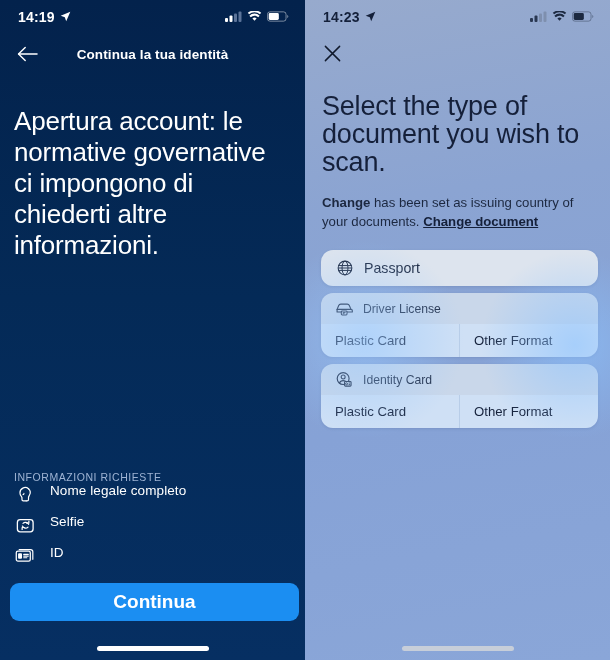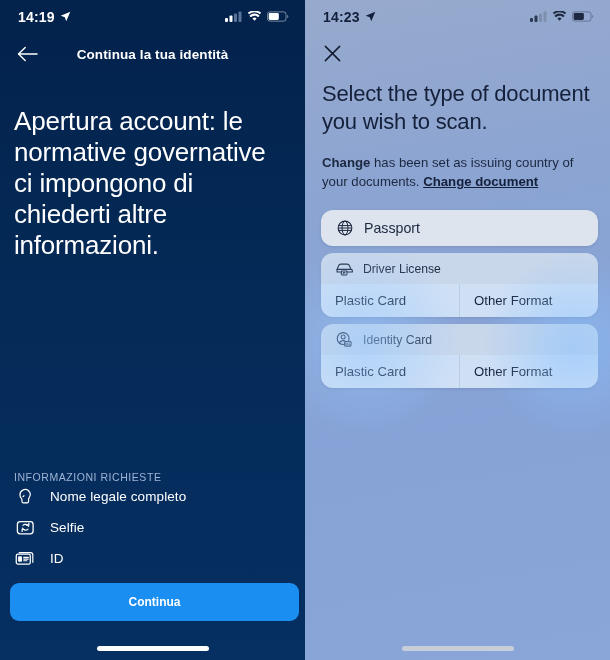--- a/index.html
+++ b/index.html
@@ -54,31 +54,31 @@
   }
 
   .req-section { position: absolute; left: 0; right: 0; bottom: 84px; padding: 0 14px; }
   .req-label {
     color: #9fb4d4;
     font-size: 10.5px;
     letter-spacing: .55px;
     margin-bottom: 0;
   }
   .req-row {
-    display: flex; align-items: center; gap: 14px;
+    display: flex; align-items: flex-start; gap: 14px;
     height: 27px; margin-bottom: 4px;
   }
   .req-ico { width: 22px; height: 22px; display: flex; align-items: center; justify-content: center; flex: none; }
   .req-text { color: #ffffff; font-size: 13.5px; letter-spacing: .1px; }
 
   .cta {
     position: absolute; left: 10px; right: 6px; bottom: 39px;
     height: 38px; border-radius: 9px;
     background: #1b8ef2;
-    color: #fff; font-size: 12px; font-weight: bold;
+    color: #fff; font-size: 19px; font-weight: bold;
     display: flex; align-items: center; justify-content: center;
     border: none; cursor: pointer;
     font-family: "Liberation Sans", sans-serif;
   }
   .home-ind {
     position: absolute; bottom: 9px; left: 50%; transform: translateX(-50%);
     width: 112px; height: 5px; border-radius: 3px;
   }
   .phone-left .home-ind { background: #ffffff; }
 
@@ -100,23 +100,23 @@
     width: 190px; height: 190px;
     background: radial-gradient(circle, rgba(140,195,255,.6) 0%, rgba(140,195,255,0) 70%);
     pointer-events: none;
   }
   .phone-right .sb-time { color: #14203a; }
 
   .navbar-r { height: 38px; display: flex; align-items: center; padding-left: 15px; }
   .close-x { width: 24px; height: 24px; cursor: pointer; display: flex; align-items: center; justify-content: center; }
 
   .r-title {
-    margin: 8px 14px 0 17px;
+    margin: 20px 14px 0 17px;
     color: #15203a;
-    font-size: 22px; font-weight: normal; line-height: 28px;
+    font-size: 27px; font-weight: normal; line-height: 28px;
     letter-spacing: -0.2px;
   }
   .r-sub {
     margin: 17px 14px 0 17px;
     color: #1c2840;
     font-size: 13.2px; line-height: 19px;
   }
   .r-sub b { font-weight: bold; }
   .r-sub a {
     color: #15203a; font-weight: bold;

